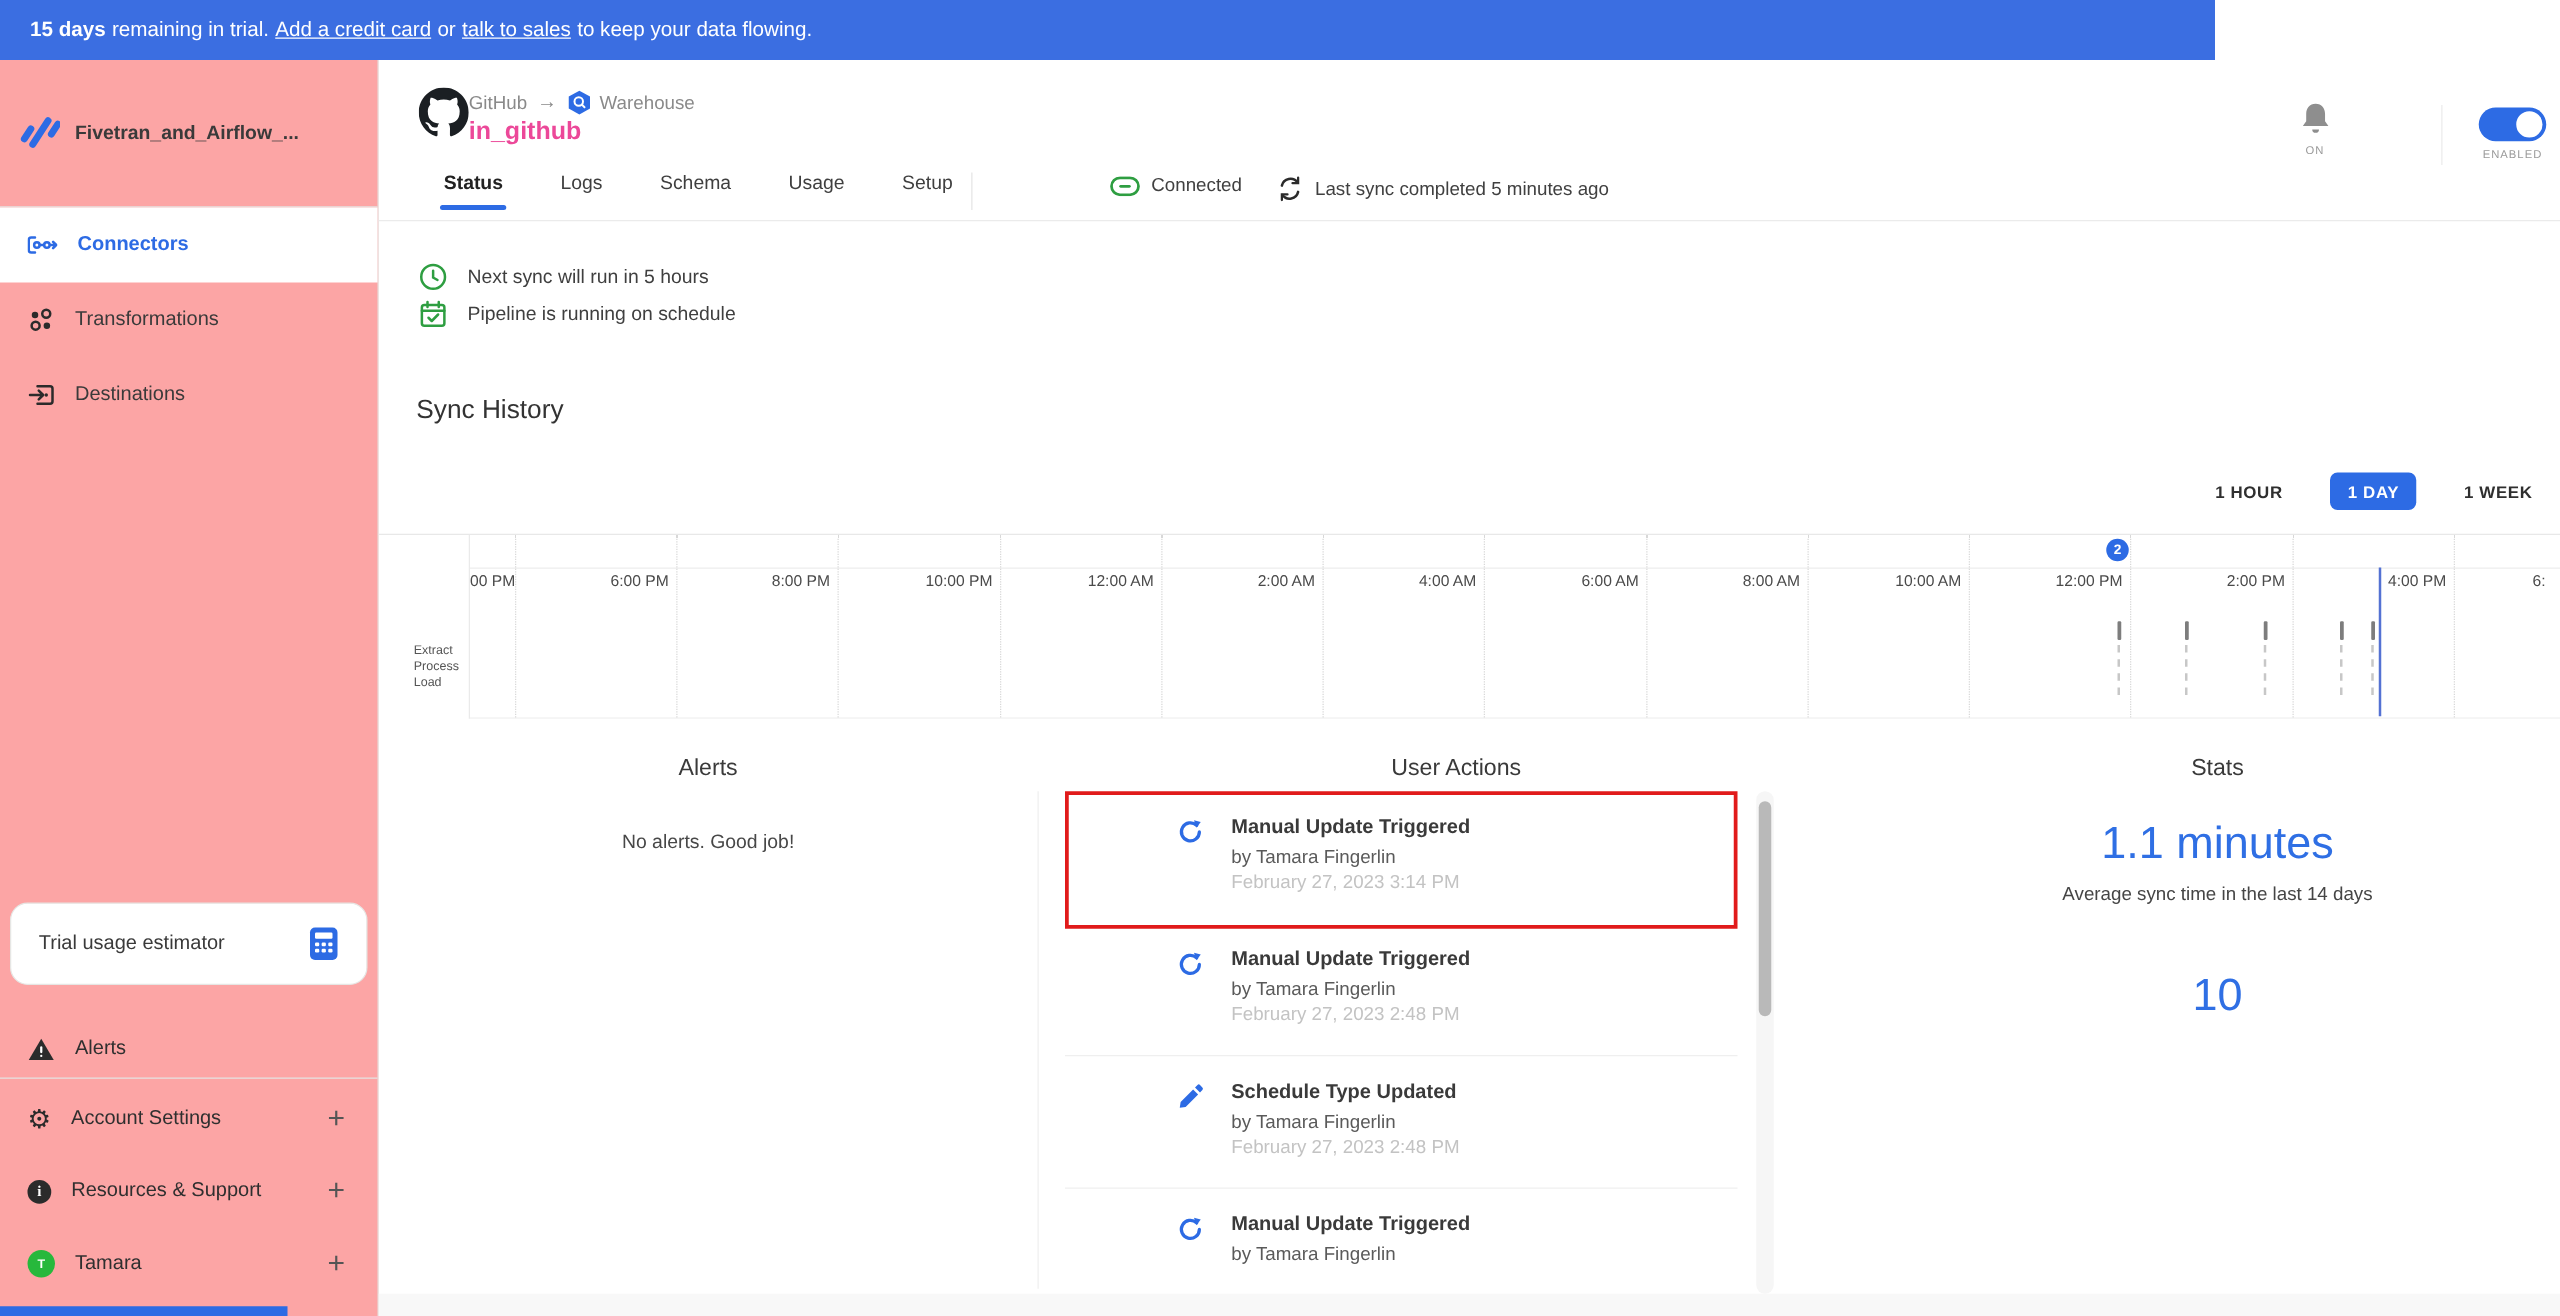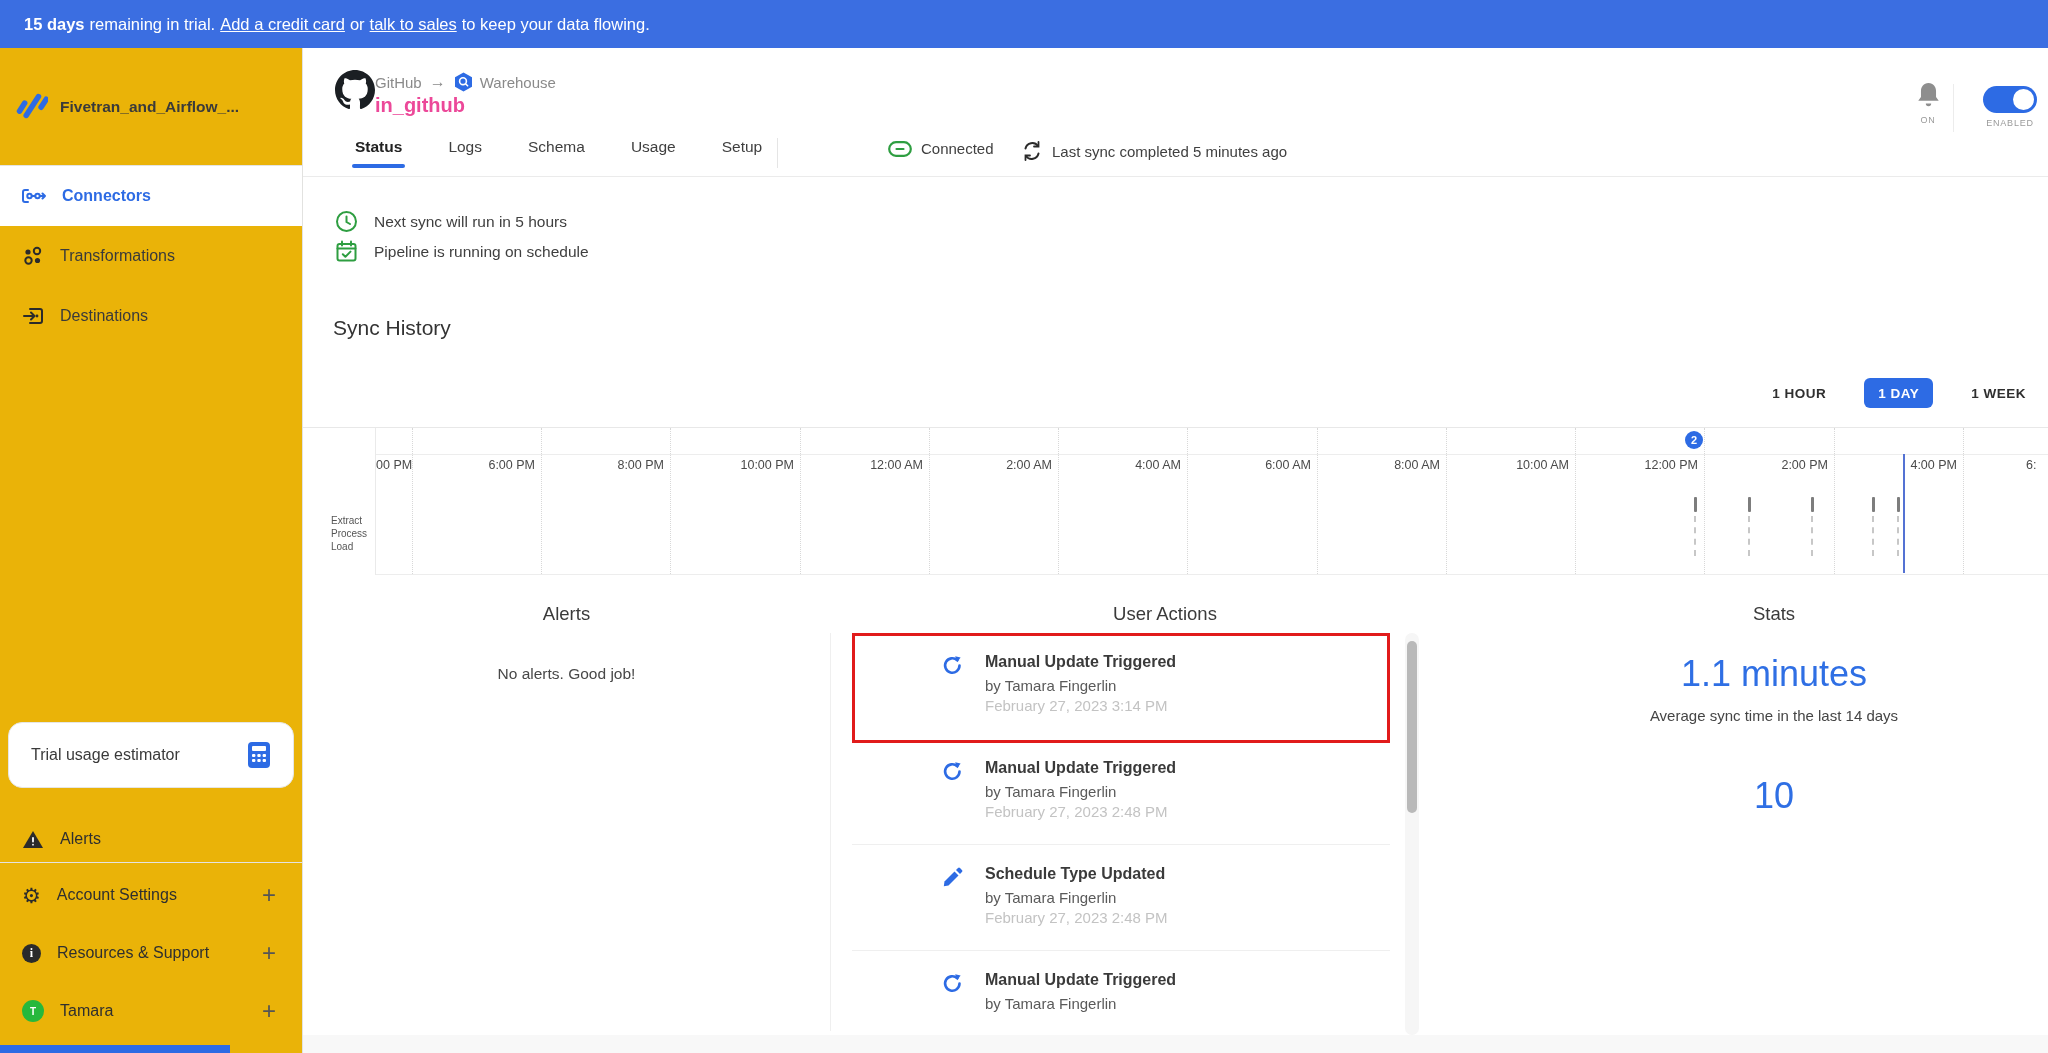--- a/index.html
+++ b/index.html
@@ -2,26 +2,26 @@
 <html><head>
 <meta charset="utf-8">
 <style>
   * { margin:0; padding:0; box-sizing:border-box; }
   html,body { background:#ffffff; }
   .screen {
     position:relative; width:2048px; height:1053px; overflow:hidden;
     font-family:"Liberation Sans", sans-serif; color:#3a3a3a; background:#ffffff;
   }
   
-  .banner{position:absolute;left:0;top:0;width:2048px;height:48px;background:#3B6EE1;color:#fff;
+  .banner{position:absolute;left:0;top:0;width:1772px;height:48px;background:#3B6EE1;color:#fff;
     display:flex;align-items:center;padding-left:24px;font-size:16.5px;}
   .banner b{font-weight:700;margin-right:5px;}
   .banner a{color:#fff;text-decoration:underline;margin:0 5px;cursor:pointer;}
   
-  .sidebar{position:absolute;left:0;top:48px;width:303px;height:1005px;background:#eab308;border-right:1px solid #E2E2E0;}
+  .sidebar{position:absolute;left:0;top:48px;width:303px;height:1005px;background:#fca5a5;border-right:1px solid #E2E2E0;}
   .logo-row{position:absolute;left:0;top:0;width:100%;height:118px;border-bottom:1px solid #E4E4E2;
     display:flex;align-items:center;padding-left:16px;}
   .logo-row .acct{margin-left:12px;font-size:15.5px;font-weight:700;color:#3a3a3a;}
   .nav-item{position:absolute;left:0;width:100%;height:60px;display:flex;align-items:center;padding-left:22px;cursor:pointer;}
   .nav-item .lbl{margin-left:16px;font-size:16px;color:#3a3a3a;}
   .nav-item.active{background:#ffffff;}
   .nav-item.active .lbl{color:#2D6BE4;font-weight:700;}
   .trial-card{position:absolute;left:8px;top:674px;width:286px;height:66px;background:#fff;border:1px solid #E6E6E4;
     border-radius:14px;display:flex;align-items:center;justify-content:space-between;padding:0 22px;cursor:pointer;}
   .trial-card .lbl{font-size:16px;color:#3a3a3a;}
@@ -43,21 +43,21 @@
   .breadcrumb .hex{margin-right:7px;}
   .page-title{position:absolute;left:72px;top:46px;font-size:20px;font-weight:700;color:#ec4899;}
   .tabs{position:absolute;left:49px;top:86px;display:flex;gap:40px;}
   .tab{position:relative;font-size:15.5px;color:#3f3f3f;padding:4px 3px 12px;cursor:pointer;}
   .tab.active{font-weight:700;color:#222;}
   .tab.active::after{content:"";position:absolute;left:0;right:0;bottom:0;height:4px;background:#2D6BE4;border-radius:2px;}
   .hdr-vdiv{position:absolute;top:90px;height:30px;border-left:1px solid #E5E5E5;}
   .conn{position:absolute;top:92px;display:flex;align-items:center;font-size:15px;color:#404040;}
   .conn .txt{margin-left:9px;}
   .hdr-line{position:absolute;left:0;right:0;top:128px;border-top:1px solid #EBEBEB;}
-  .bell-wrap{position:absolute;left:1600px;top:34px;width:50px;text-align:center;cursor:pointer;}
+  .bell-wrap{position:absolute;left:1524px;top:34px;width:50px;text-align:center;cursor:pointer;}
   .mini-lbl{font-size:9px;letter-spacing:.8px;color:#9a9a9a;margin-top:5px;}
   .tog-div{position:absolute;left:1650px;top:36px;height:48px;border-left:1px solid #ECECEC;}
   .toggle-wrap{position:absolute;left:1678px;top:38px;width:58px;text-align:center;}
   .toggle{width:54px;height:27px;border-radius:14px;background:#2D6BE4;position:relative;cursor:pointer;margin:0 auto;}
   .toggle .knob{position:absolute;right:3px;top:3px;width:21px;height:21px;border-radius:50%;background:#fff;}
   
   .stat-row{position:absolute;left:32px;display:flex;align-items:center;}
   .stat-row .txt{margin-left:16px;font-size:15.5px;color:#3f3f3f;}
   .section-title{position:absolute;left:30px;top:268px;font-size:21px;color:#333;font-weight:500;}
   

